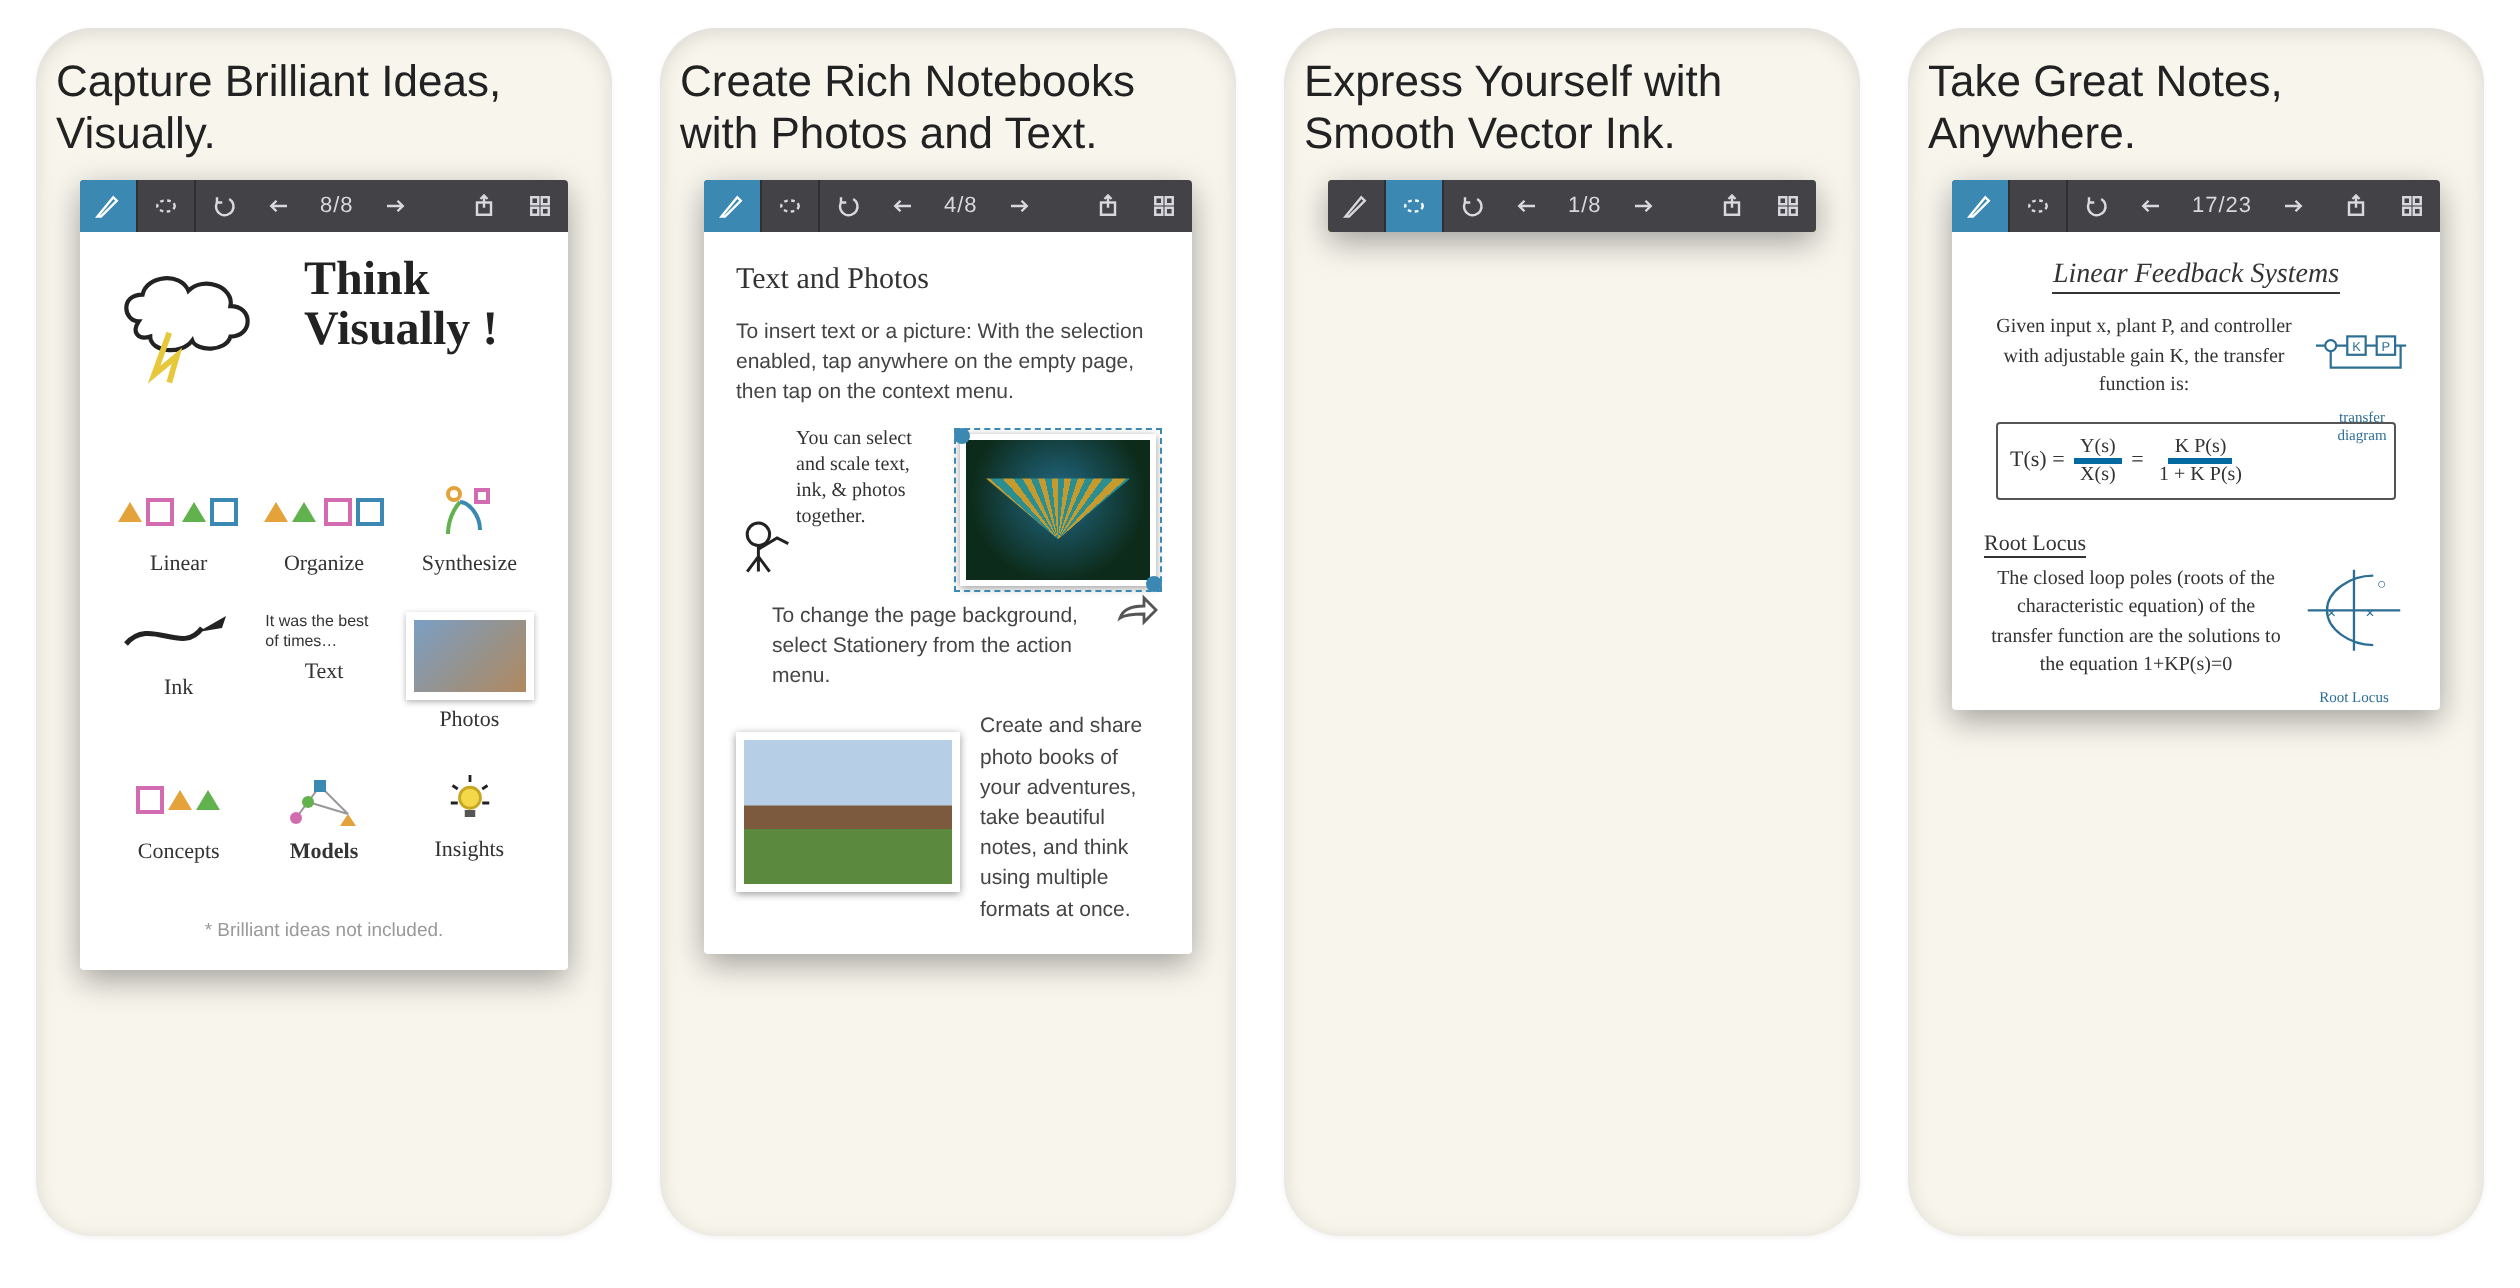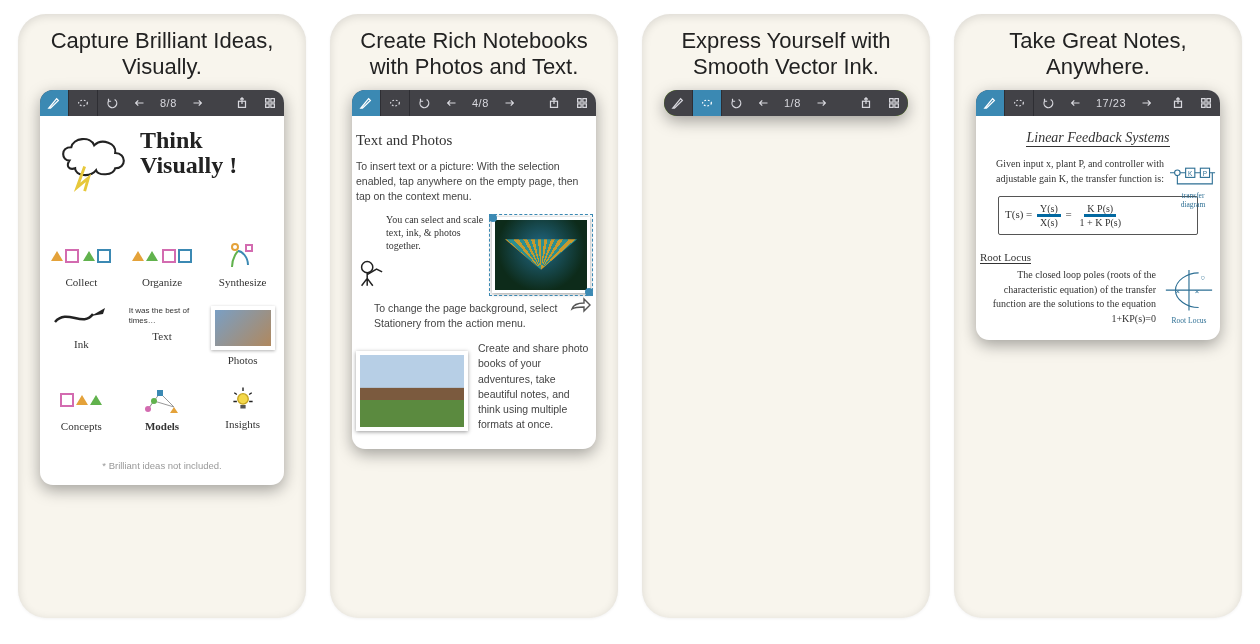--- a/index.html
+++ b/index.html
@@ -23,31 +23,31 @@
     flex:1 1 0;
     background:var(--cream);
     border-radius:28px;
     height:604px;
     position:relative;
     box-shadow:0 2px 10px rgba(0,0,0,.12) inset,0 1px 3px rgba(0,0,0,.05);
     overflow:hidden;
     display:flex;flex-direction:column;align-items:center;
   }
   .caption{
-    text-align:center;
+    text-align:left;
     font-size:22px;
     line-height:1.2;
     color:var(--caption);
     margin:14px 10px 8px;
     min-height:54px;
     font-weight:400;
   }
   .device{
     width:244px;
-    border-radius:13px;
+    border-radius:2px;
     overflow:hidden;
     box-shadow:0 5px 16px rgba(0,0,0,.35);
     display:flex;flex-direction:column;
     background:#fff;
   }
   .device.grid{background:#84cc16;}
   
   .toolbar{
     background:var(--bar);
     height:26px;
@@ -64,21 +64,21 @@
   .tb-btn.sel{background:var(--accent);color:#fff;}
   .tb-pagecount{
     flex:0 0 auto;padding:0 6px;font-size:11px;letter-spacing:.5px;
   }
   .tb-spacer{flex:1;}
   .tb-btn svg{width:14px;height:14px;stroke:currentColor;fill:none;stroke-width:1.4;}
   
   .page{
     flex:1;
     position:relative;
-    padding:10px 4px 14px;
+    padding:10px 16px 14px;
     box-sizing:border-box;
     font-size:11px;
     color:#333;
     overflow:hidden;
   }
   .device .page.grid-bg{
     background-image:repeating-linear-gradient(to right,#f1efe8 0 1px,transparent 1px 22px),
                      repeating-linear-gradient(to bottom,#f1efe8 0 1px,transparent 1px 22px);
   }
 
@@ -125,29 +125,29 @@
     width:104px;height:72px;border:4px solid #fff;box-shadow:0 1px 4px rgba(0,0,0,.4);
     background:linear-gradient(to bottom,#b7cfe6 45%,#7b5a3e 46% 62%,#5b8a3f 62%);
     float:left;margin:10px 10px 4px 0;
   }
   .share-arrow{float:right;margin-top:-4px;color:#555;}
   .hand-note{font-family:"Comic Sans MS",cursive;font-size:10px;line-height:1.3;margin:8px 0 0 30px;}
 
   
   .notes-title{font-family:"Comic Sans MS",cursive;font-size:14px;text-align:center;border-bottom:1.5px solid #333;display:inline-block;margin:4px auto 10px;}
   .notes-wrap{text-align:center;font-style:italic;}
-  .nb{font-family:"Comic Sans MS",cursive;font-size:10px;line-height:1.45;text-align:right;}
+  .nb{font-family:"Comic Sans MS",cursive;font-size:10px;line-height:1.45;text-align:center;}
   .eq-box{border:1px solid #555;border-radius:2px;padding:6px 6px;margin:10px auto 8px;width:186px;font-family:"Comic Sans MS",cursive;}
   .frac{display:inline-flex;flex-direction:column;align-items:center;vertical-align:middle;margin:0 2px;}
   .frac .top{border-bottom:3px solid #0369a1;padding:0 3px;font-size:10px;}
   .frac .bot{padding:0 3px;font-size:10px;}
   .diagram-box{float:right;width:46px;margin:2px 0 4px 6px;color:#3b89b3;}
   .rl-title{font-family:"Comic Sans MS",cursive;border-bottom:1px solid #333;display:inline-block;font-size:11px;margin-top:8px;}
   .locus{float:right;width:54px;height:44px;margin-left:6px;color:#3b89b3;}
-  .small-cap{font-size:7.5px;color:#2d6f94;text-align:center;margin-top:2px;font-family:"Comic Sans MS",cursive;}
+  .small-cap{font-size:7.5px;color:#2d6f94;text-align:center;margin-top:14px;font-family:"Comic Sans MS",cursive;}
 
 </style>
 </head>
 <body>
 
 <div class="stage">
 
   <div class="phone-card">
     <div class="caption">Capture Brilliant Ideas, Visually.</div>
     <div class="device">
@@ -211,21 +211,21 @@
 
         <div class="row3">
           <div class="cell">
             <div class="shapes">
                 <span class="tri o"></span>
                 <span class="sqr p"></span>
                 <br>
                 <span class="tri g"></span>
                 <span class="sqr b"></span>
               </div>
-            <div class="lbl">Collect</div>
+            <div class="lbl">Linear</div>
           </div>
           <div class="cell">
             <div class="shapes">
                 <span class="tri o"></span>
                 <span class="tri g"></span>
                 <br>
                 <span class="sqr p"></span>
                 <span class="sqr b"></span>
               </div>
             <div class="lbl">Organize</div>

